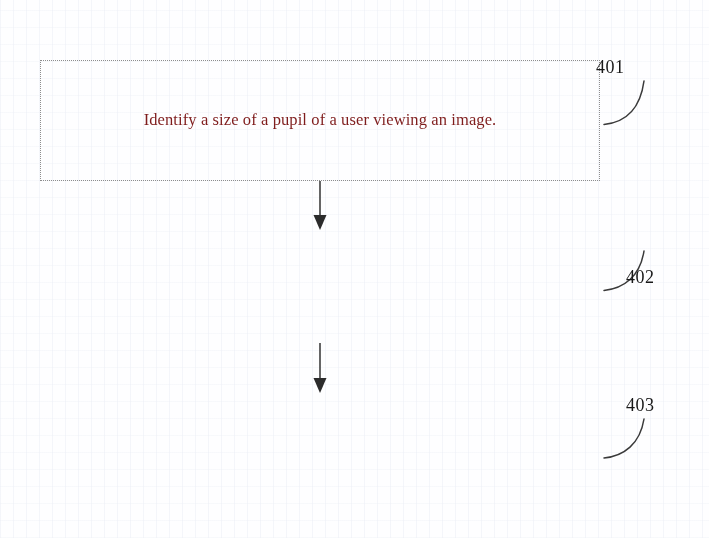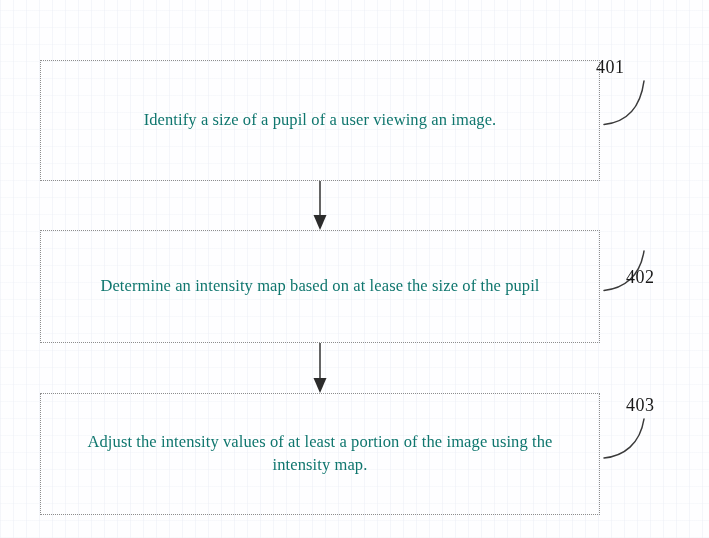--- a/index.html
+++ b/index.html
@@ -40,21 +40,21 @@
     box-sizing: border-box;
     border: 1px dotted #8d8d8d;
     background: transparent;
     display: flex;
     align-items: center;
     justify-content: center;
     padding: 0 18px;
   }
   .step-text {
     text-align: center;
-    color: #0f766e;
+    color: #7f1d1d;
     font-size: 16.5px;
     line-height: 1.38;
     letter-spacing: 0.1px;
   }
 
   .ref-label {
     position: absolute;
     color: #191919;
     font-size: 18px;
     letter-spacing: 0.5px;
@@ -71,27 +71,21 @@
 <body>
 
 <div id="canvas">
 
   <div id="scan-texture"></div>
 
   <div class="step-box" id="box-401" style="left: 40px; top: 60px; width: 560px; height: 121px; border-color: rgb(141, 141, 141);">
     <div class="step-text">Identify a size of a pupil of a user viewing an image.</div>
   </div>
 
-  <div class="step-box" id="box-402" style="left: 40px; top: 230px; width: 560px; height: 113px; border-color: rgb(141, 141, 141);">
-    <div class="step-text">Determine an intensity map based on at lease the size of the pupil</div>
-  </div>
 
-  <div class="step-box" id="box-403" style="left: 40px; top: 393px; width: 560px; height: 122px; border-color: rgb(141, 141, 141);">
-    <div class="step-text">Adjust the intensity values of at least a portion of the image using the intensity map.</div>
-  </div>
 
   <svg class="connector-svg" id="arrow-1" width="30" height="49" viewBox="0 0 30 49" style="left: 305px; top: 181px;">
     <line x1="15" y1="0" x2="15" y2="35" stroke="#3f3f3f" stroke-width="1.6"></line>
     <polygon points="15,49 8.5,34 21.5,34" fill="#2b2b2b"></polygon>
   </svg>
 
   <svg class="connector-svg" id="arrow-2" width="30" height="50" viewBox="0 0 30 50" style="left: 305px; top: 343px;">
     <line x1="15" y1="0" x2="15" y2="36" stroke="#3f3f3f" stroke-width="1.6"></line>
     <polygon points="15,50 8.5,35 21.5,35" fill="#2b2b2b"></polygon>
   </svg>

